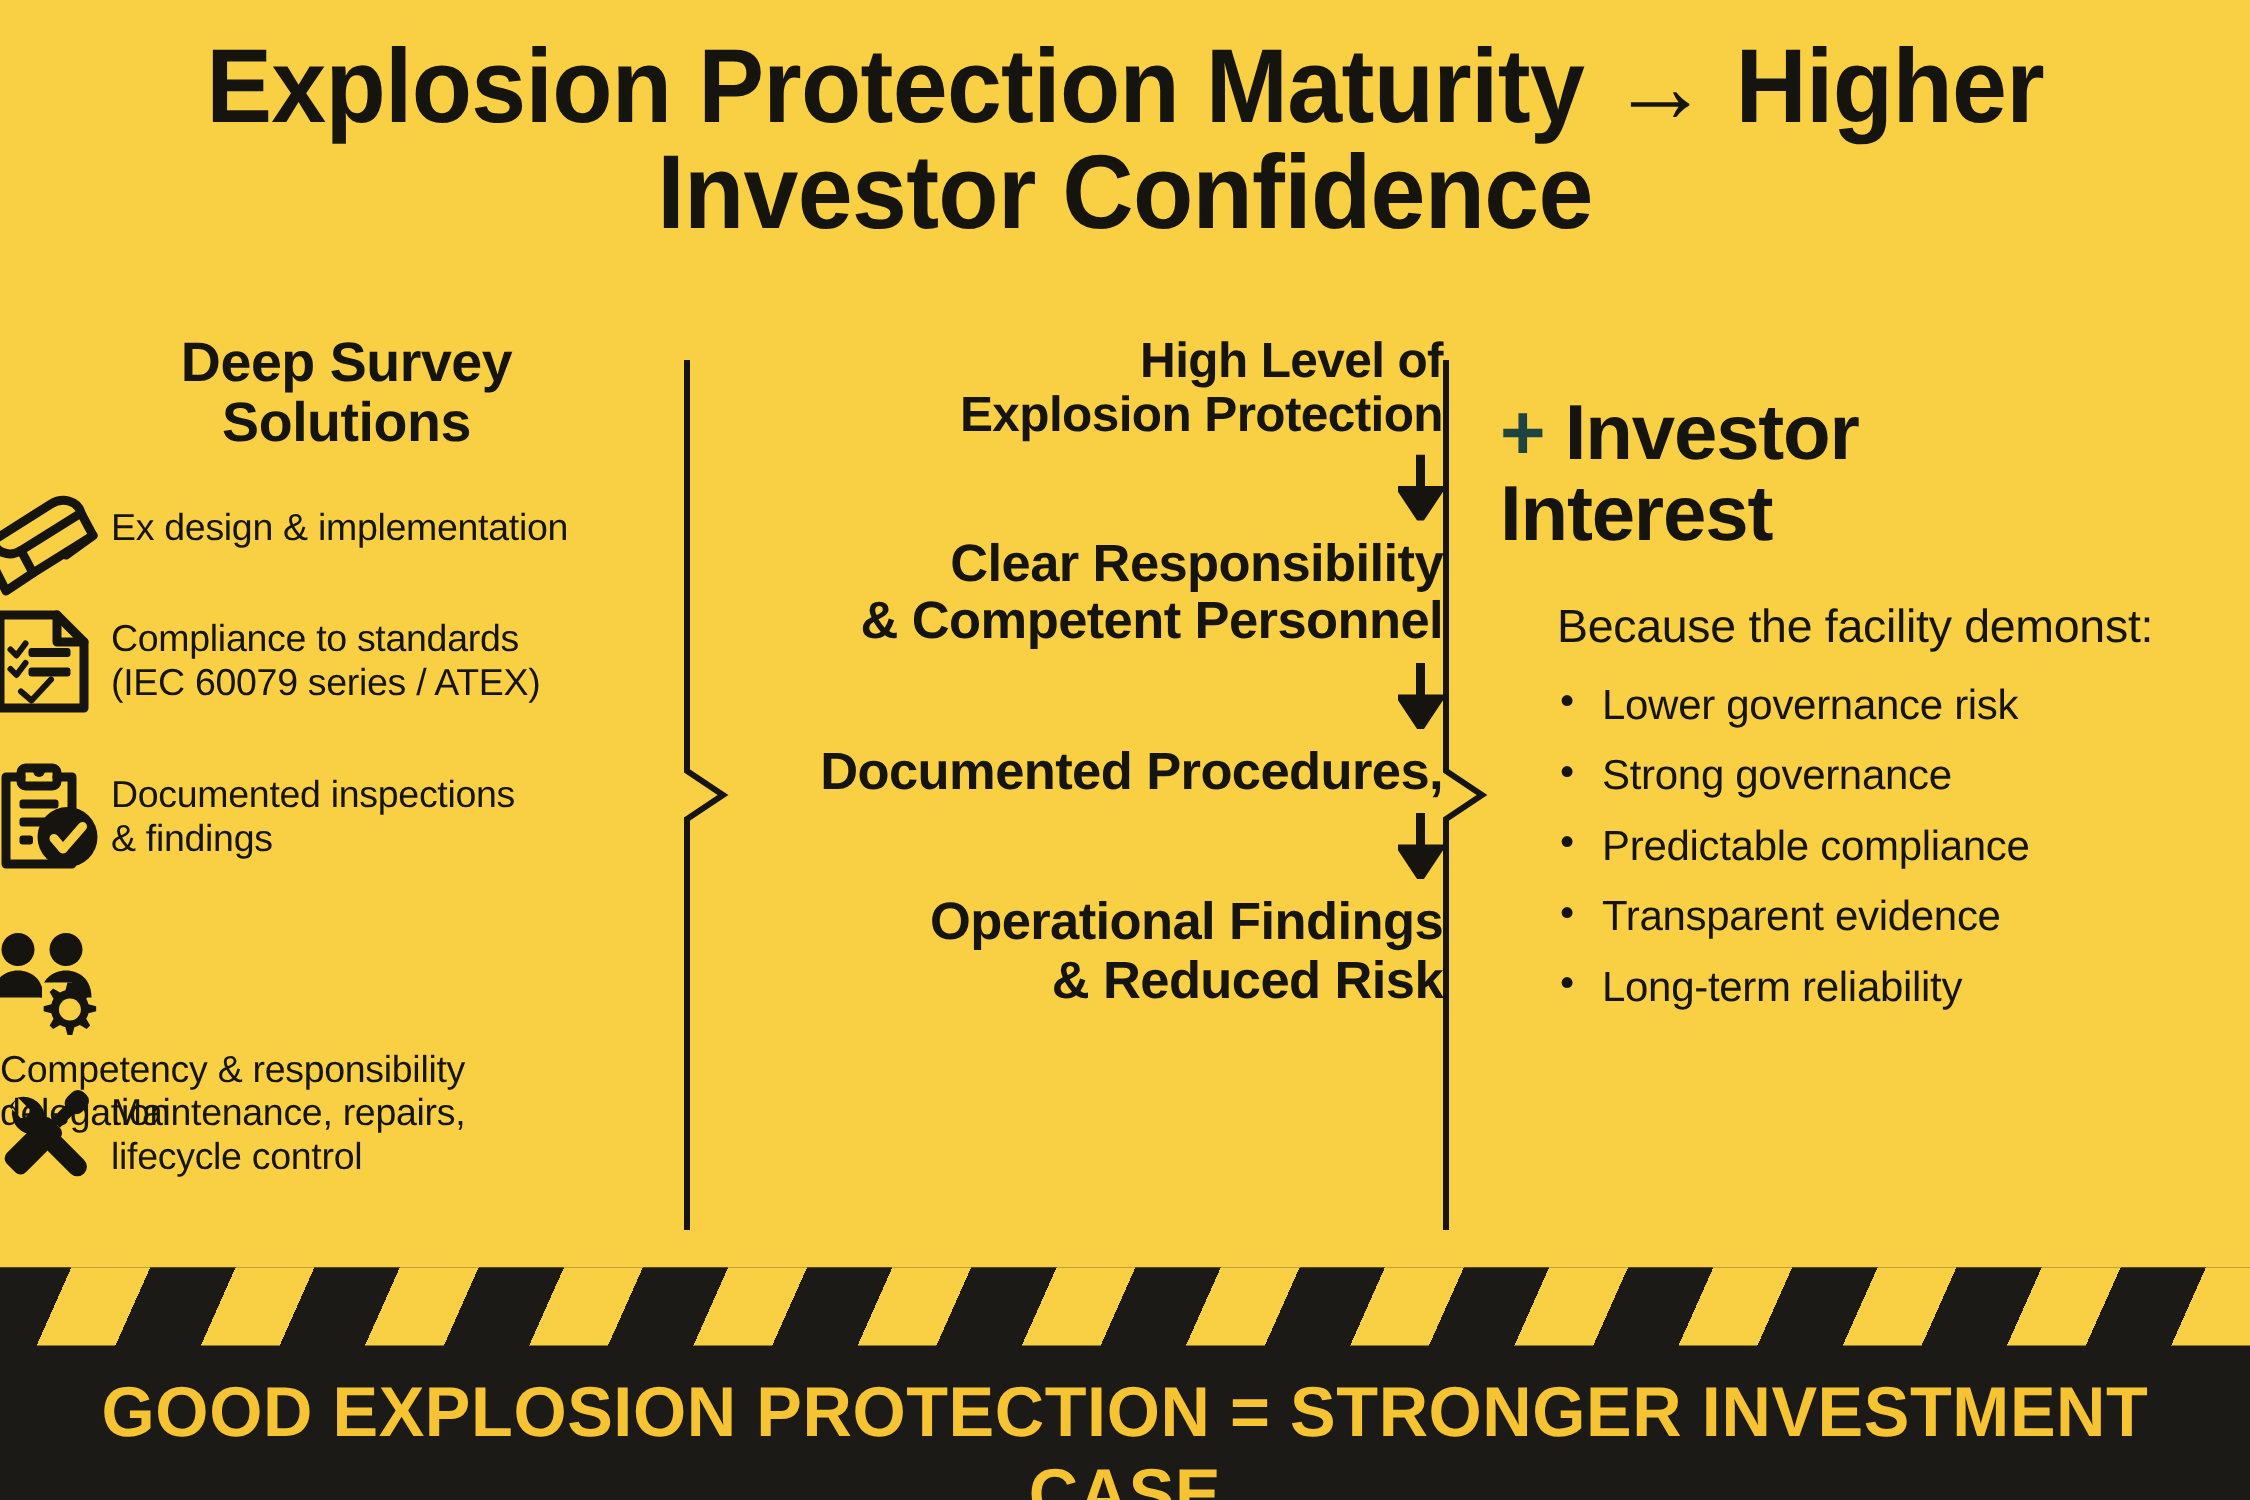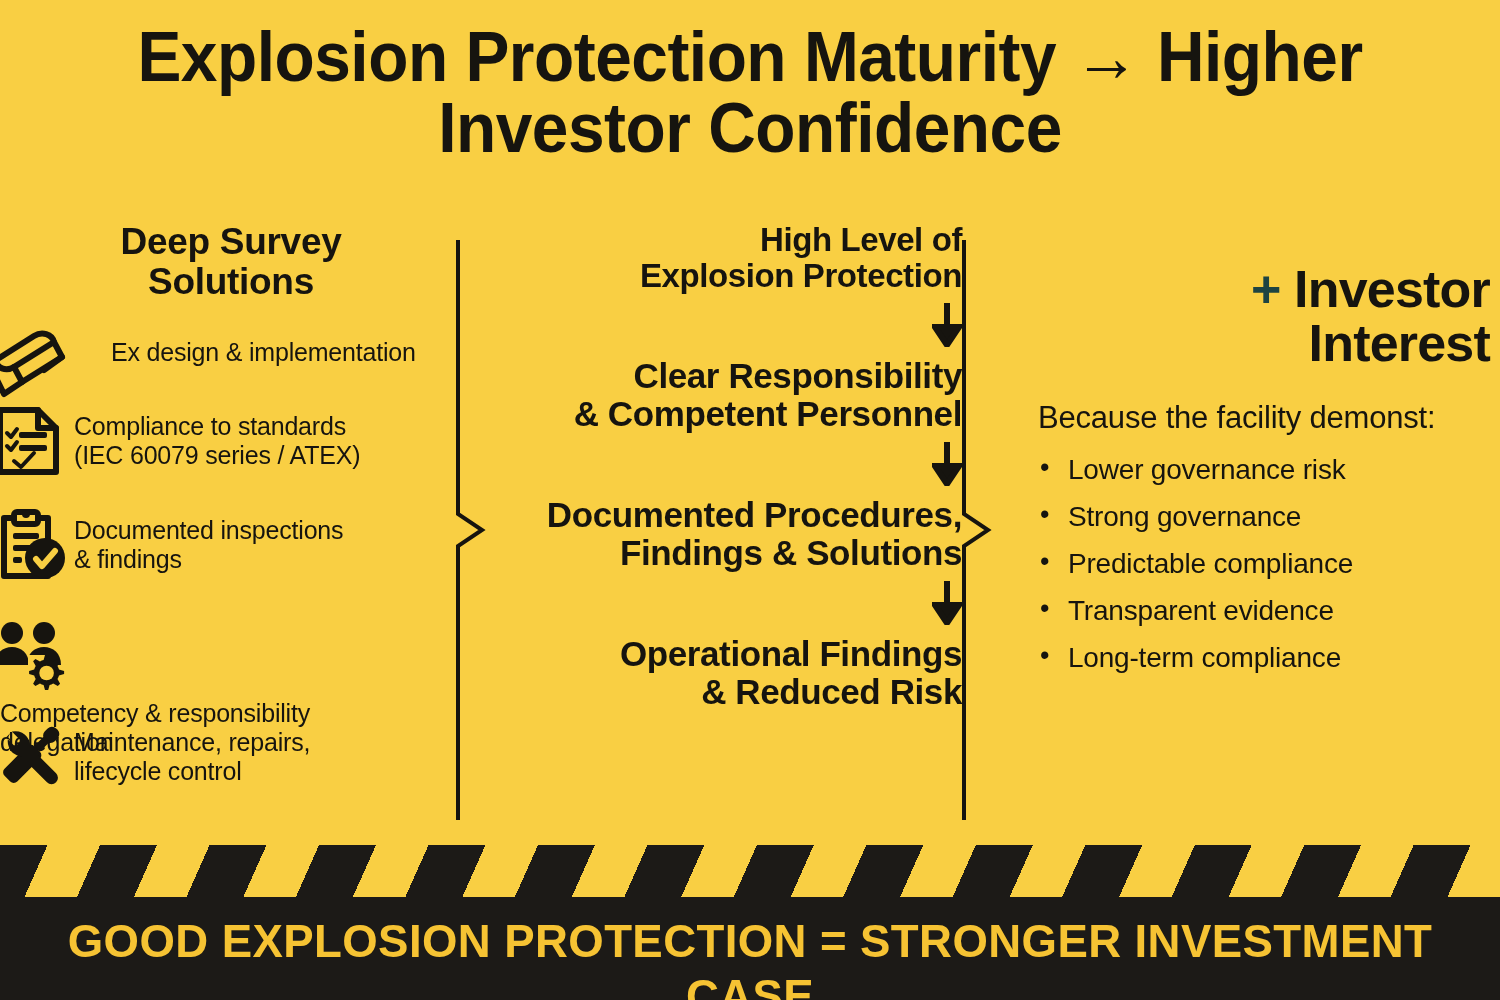--- a/index.html
+++ b/index.html
@@ -80,21 +80,21 @@
   }
   .feature .ic svg { position:absolute; left:0; top:0; }
   .feature .txt {
     font-size: 25px;
     line-height: 1.14;
     font-weight: 400;
     padding-top: 8px;
     letter-spacing: -0.2px;
     white-space: pre-line;
   }
-  .f0 { top: 0px; gap: 37px; }
+  .f0 { top: 0px; }
   .f1 { top: 74px; }
   .f2 { top: 178px; }
   .f3 { top: 287px; flex-direction: column; }
   .f4 { top: 390px; }
 
   
   .bracket {
     position: absolute;
     top: 18px;
     width: 36px;
@@ -127,21 +127,21 @@
   .arrow-down svg { display:inline-block; vertical-align: middle; }
 
   
   .col-right {
     position: absolute;
     left: 1000px;
     top: 0px;
     width: 490px;
   }
   .col-right .head {
-    text-align: right;
+    text-align: left;
     font-weight: 700;
     font-size: 52px;
     line-height: 1.04;
     letter-spacing: -0.8px;
     padding-top: 40px;
   }
   .col-right .head .plus {
     color: #1e4442;
     font-weight: 700;
   }
@@ -353,21 +353,20 @@
       </div>
 
       <div class="arrow-down">
         <svg width="30" height="44" viewBox="0 0 30 44">
           <path d="M15 0 L15 29 M15 42 L3 24 L27 24 Z" fill="#16140f" stroke="#16140f" stroke-width="6" stroke-linejoin="miter"></path>
         </svg>
       </div>
 
       <div class="mid-step">
         <div>Documented Procedures,</div>
-        <div>Findings &amp; Solutions</div>
       </div>
 
       <div class="arrow-down">
         <svg width="30" height="44" viewBox="0 0 30 44">
           <path d="M15 0 L15 29 M15 42 L3 24 L27 24 Z" fill="#16140f" stroke="#16140f" stroke-width="6" stroke-linejoin="miter"></path>
         </svg>
       </div>
 
       <div class="mid-step">
         <div>Operational Findings</div>
@@ -388,21 +387,21 @@
         <div>Interest</div>
       </div>
 
       <div class="because">Because the facility demonst:</div>
 
       <ul class="bullets">
         <li>Lower governance risk</li>
         <li>Strong governance</li>
         <li>Predictable compliance</li>
         <li>Transparent evidence</li>
-        <li>Long-term compliance</li>
+        <li>Long-term reliability</li>
       </ul>
     </div>
 
   </div>
 
   <div class="footer">
     <div class="hazard"></div>
     <div class="footer-text">GOOD EXPLOSION PROTECTION = STRONGER INVESTMENT CASE</div>
   </div>
 

